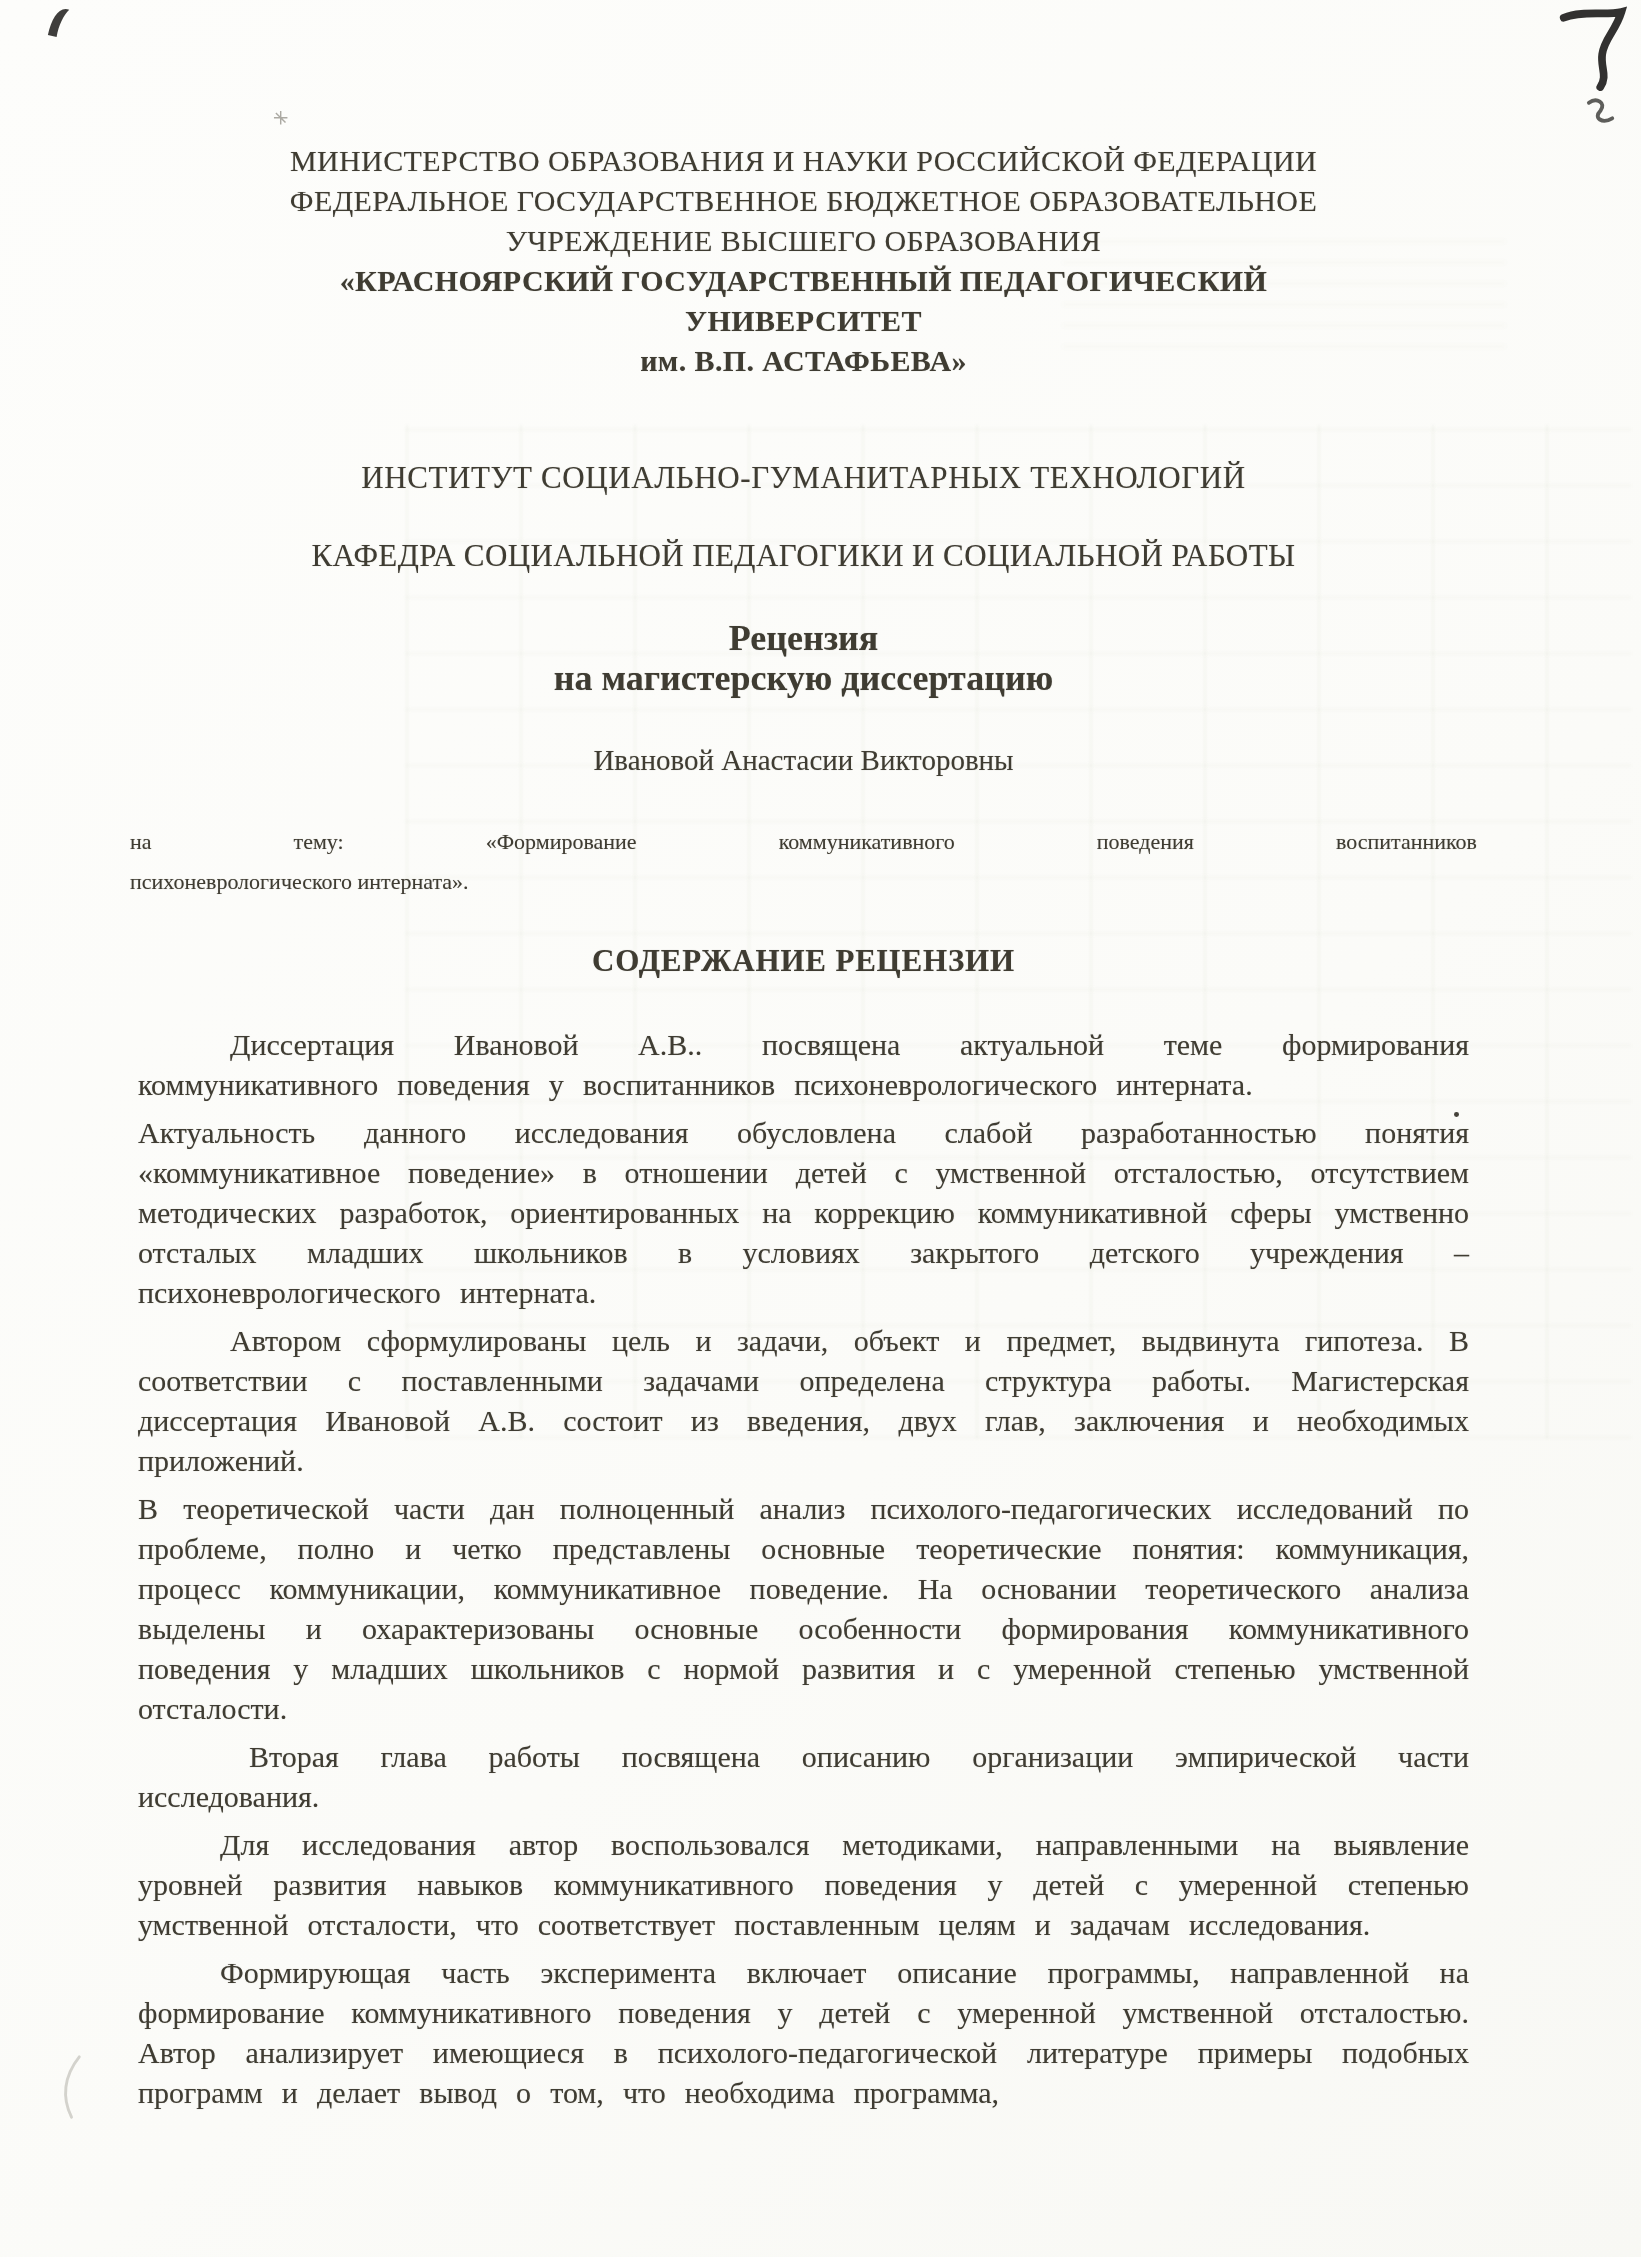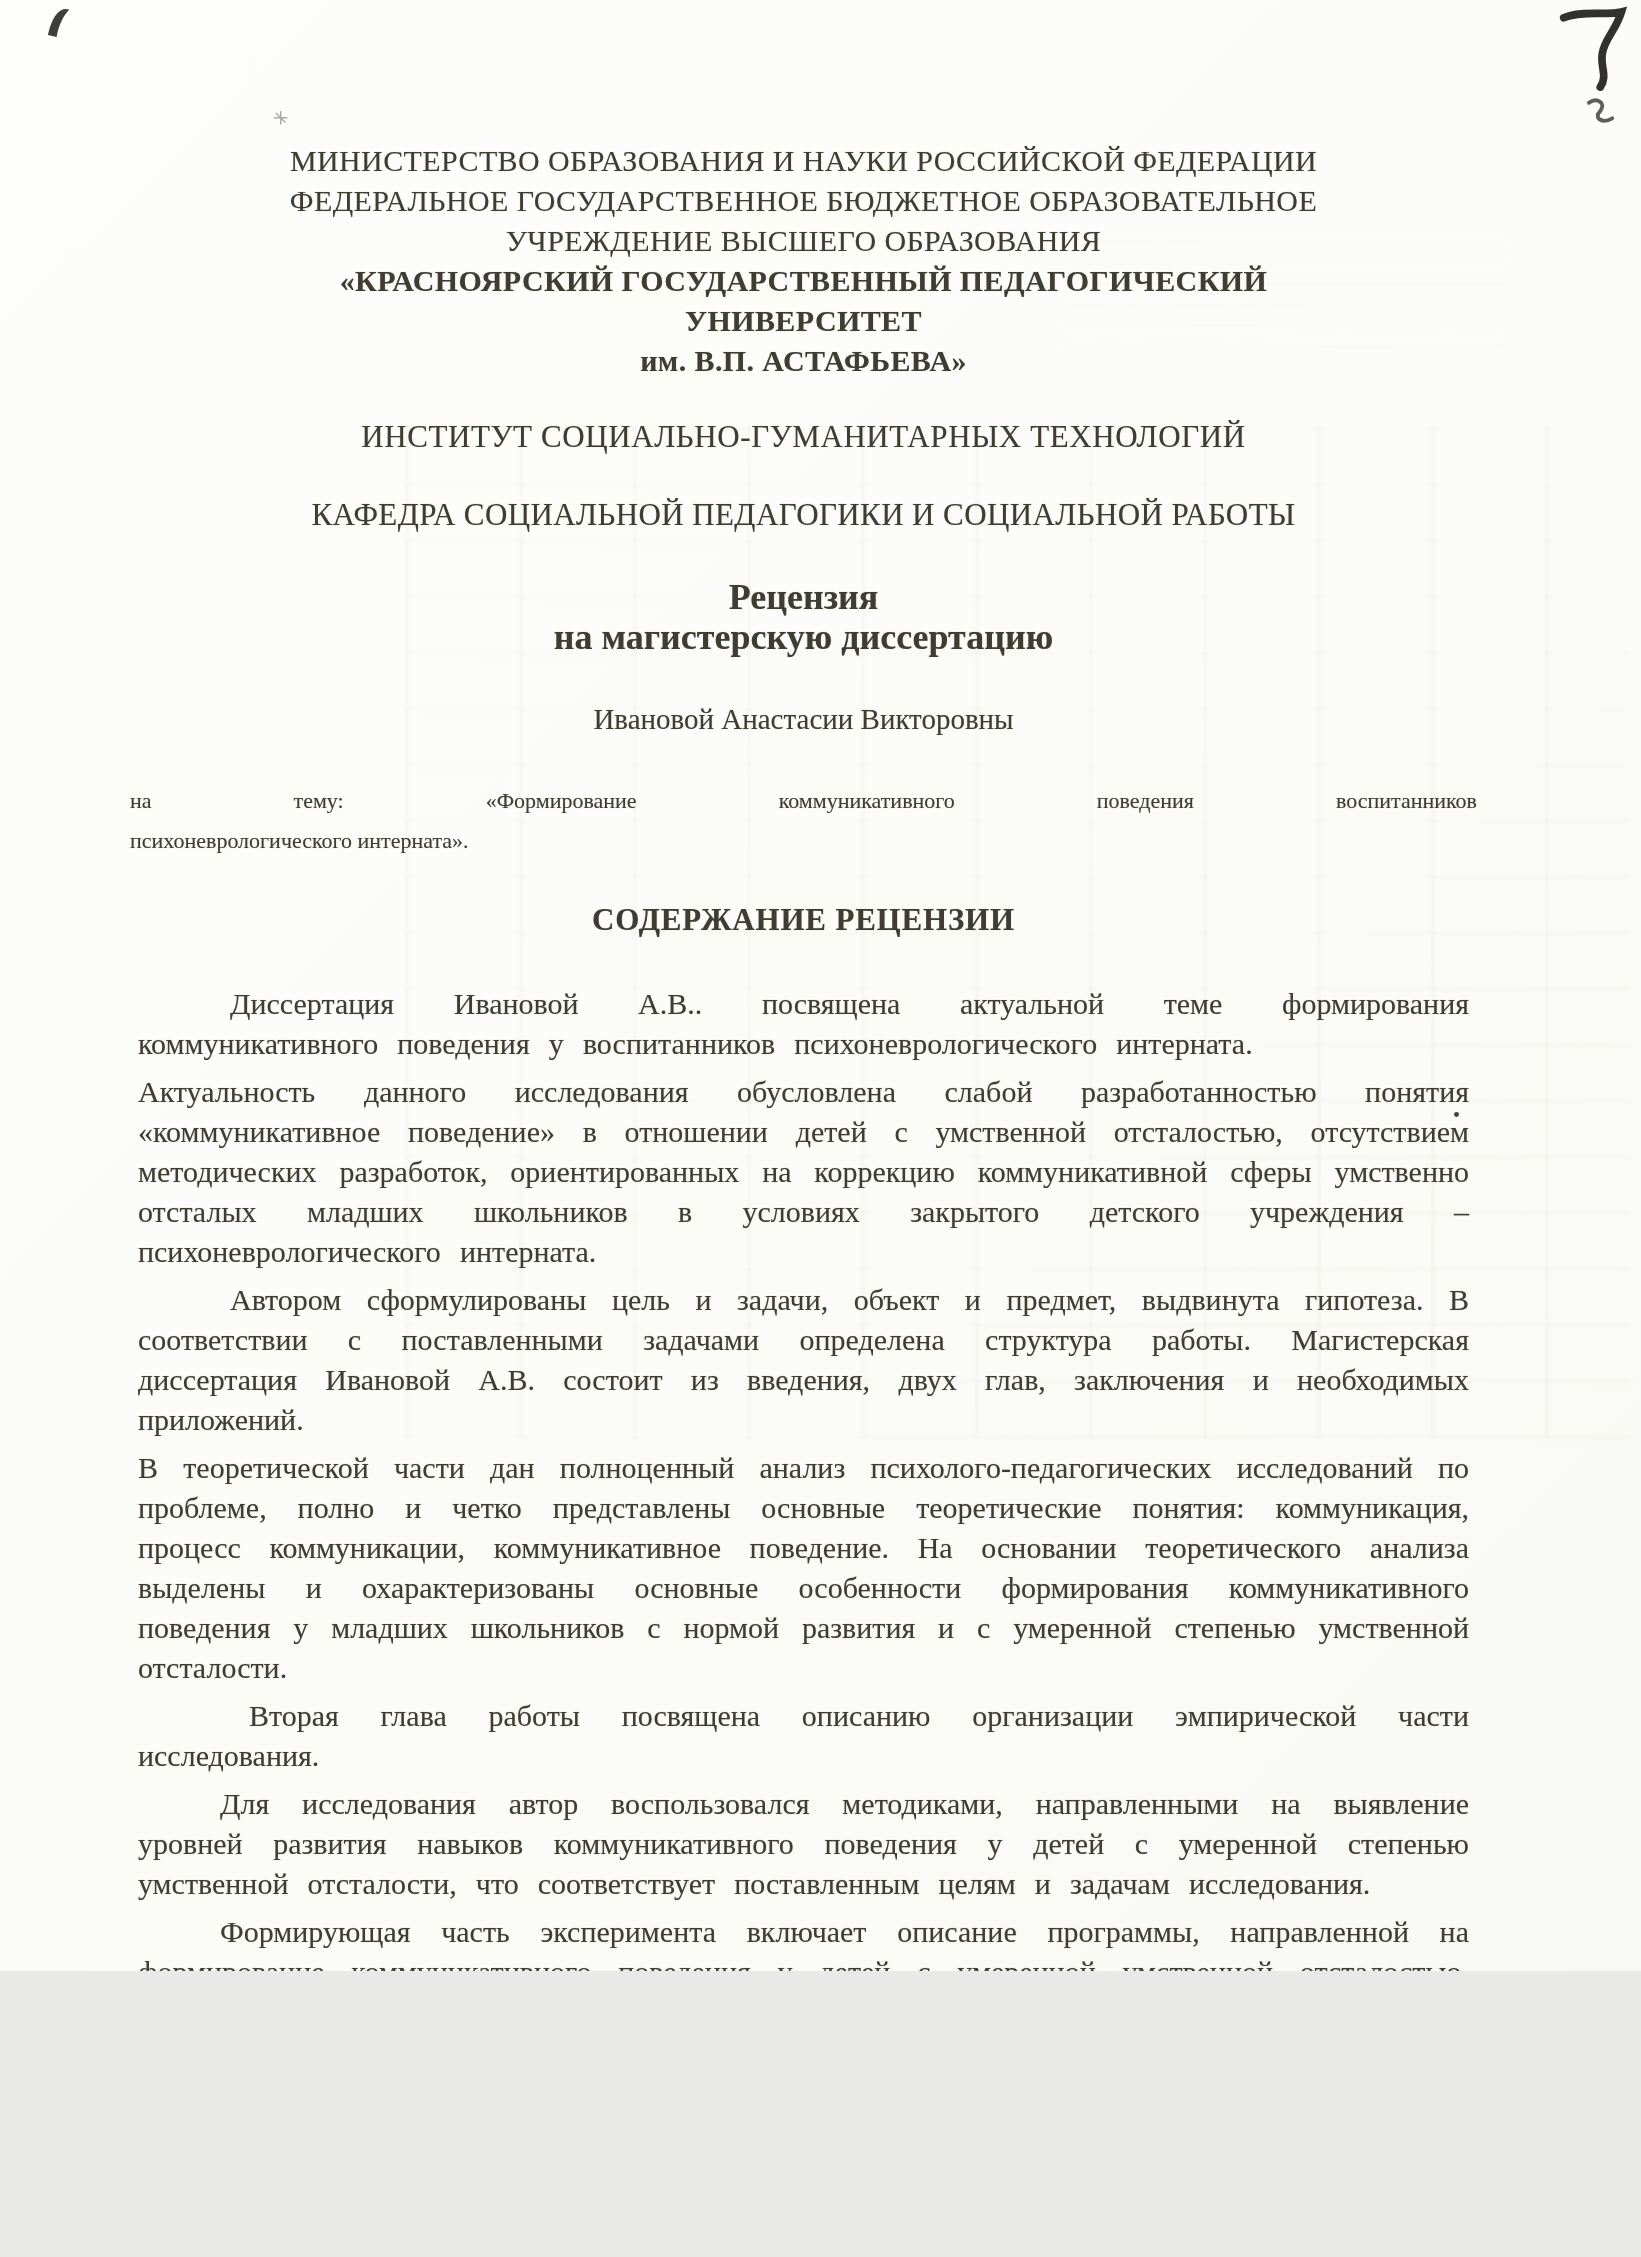--- a/index.html
+++ b/index.html
@@ -5,21 +5,21 @@
   html, body {
     margin: 0;
     padding: 0;
     width: 1641px;
     height: 2257px;
     background: #e9e9e7;
   }
   .page {
     position: relative;
     width: 1641px;
-    height: 1971px;
+    height: 2257px;
     background: linear-gradient(135deg, #fdfdfb 0%, #fbfbf8 60%, #f8f8f4 100%);
     overflow: hidden;
     font-family: "Liberation Serif", "DejaVu Serif", serif;
     color: #3f3c32;
   }
   .content {
     position: relative;
     z-index: 2;
     padding: 0 164px 0 130px;
   }
@@ -29,21 +29,21 @@
   
   .header-block {
     margin-top: 141px;
     text-align: center;
     font-size: 30px;
     line-height: 40px;
     letter-spacing: 0.4px;
   }
   .hdr-bold { font-weight: bold; }
   .institute {
-    margin-top: 36px;
+    margin-top: 77px;
     text-align: center;
     font-size: 31px;
     line-height: 40px;
     letter-spacing: 0.6px;
   }
   .department {
     margin-top: 38px;
     text-align: center;
     font-size: 31px;
     line-height: 40px;

